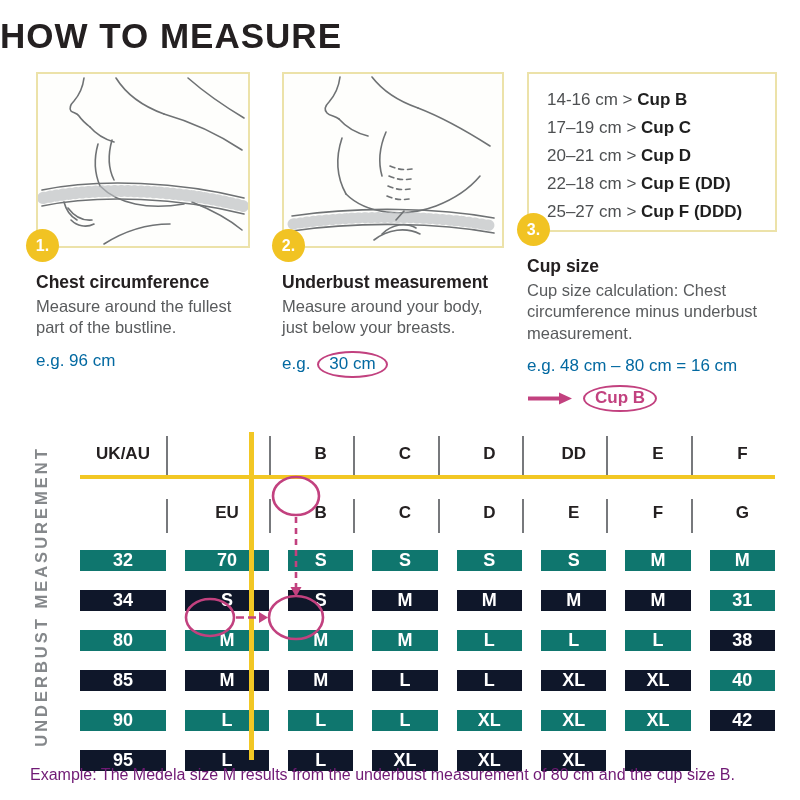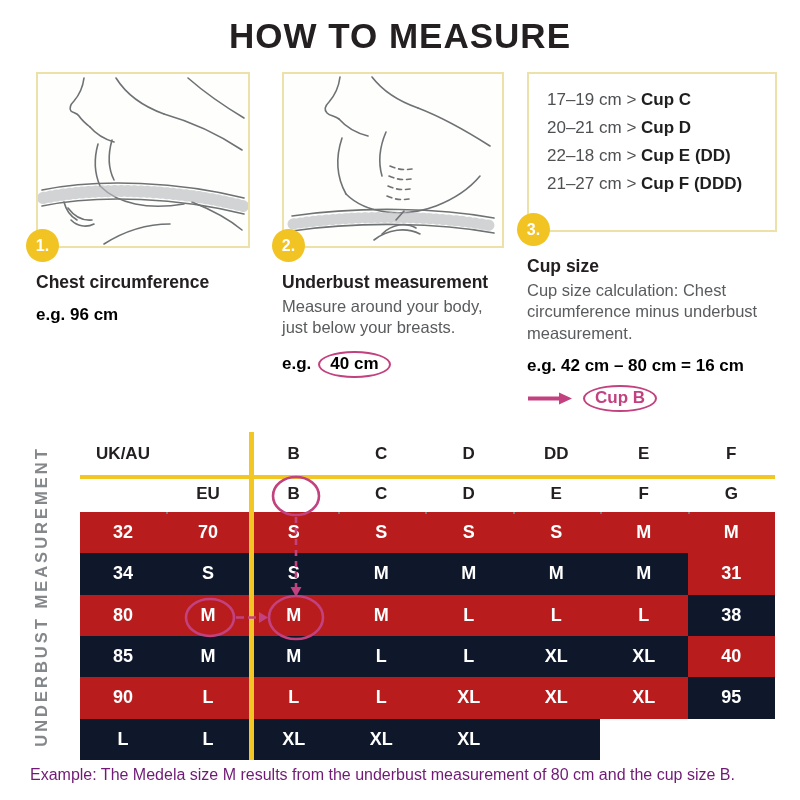--- a/index.html
+++ b/index.html
@@ -1,18 +1,18 @@
 <!DOCTYPE html>
 <html><head>
 <meta charset="utf-8">
 <style>
   html,body{margin:0;padding:0;background:#fff;}
   body{width:800px;height:800px;position:relative;font-family:"Liberation Sans",sans-serif;color:#242021;overflow:hidden;}
 
-  #page-title{position:absolute;top:16px;left:0;width:100%;text-align:center;
+  #page-title{position:absolute;top:16px;left:0;width:100%;
     font-size:35px;font-weight:bold;letter-spacing:1px;color:#242021;}
 
   .step-col{position:absolute;top:72px;}
   #col1{left:36px;width:214px;}
   #col2{left:282px;width:222px;}
   #col3{left:527px;width:250px;}
 
   .illus-box{position:relative;height:176px;border:2px solid #ece2a9;background:#fefefc;box-sizing:border-box;}
   .illus-box svg{width:100%;height:100%;display:block;}
 
@@ -20,40 +20,40 @@
     font-weight:bold;font-size:16px;display:flex;align-items:center;justify-content:center;
     left:-12px;bottom:-16px;z-index:2;}
 
   .cup-box{position:relative;height:160px;border:2px solid #ece2a9;box-sizing:border-box;
     padding:12px 0 0 18px;background:#fff;}
   .cup-line{font-size:17px;line-height:28px;color:#4e5052;white-space:nowrap;}
   .cup-line .cup{font-weight:bold;color:#1f1f1f;}
 
   .step-heading{margin-top:24px;font-size:17.5px;font-weight:bold;color:#242021;}
   .step-desc{margin-top:3px;font-size:16.5px;line-height:1.3;color:#595b5d;}
-  .step-example{margin-top:12px;font-size:17px;font-weight:bold;color:#000000;display:flex;align-items:center;gap:7px;}
+  .step-example{margin-top:12px;font-size:17px;font-weight:normal;color:#0369a1;display:flex;align-items:center;gap:7px;}
   .ellipse-outline{display:inline-block;border:2px solid #c2417f;border-radius:50%;padding:1px 10px 2px;}
   .calc-arrow-row{margin-top:9px;display:flex;align-items:center;gap:10px;font-size:17px;font-weight:bold;color:#c2417f;}
 
   
   #side-label{position:absolute;left:22px;top:432px;width:38px;height:328px;
     display:flex;align-items:center;justify-content:center;}
   #side-label span{transform:rotate(-90deg);white-space:nowrap;font-weight:bold;
     font-size:16.5px;letter-spacing:3px;color:#85888b;}
 
   #table-wrap{position:absolute;left:80px;top:432px;width:695px;height:328px;}
   #size-grid{display:grid;width:100%;height:100%;
     grid-template-columns:86px 84px repeat(6,1fr);
     grid-template-rows:44px 36px repeat(6,1fr);
-    gap:0;background:#fff;}
+    gap:19px;background:#fff;}
   .hcell{position:relative;background:#fff;display:flex;align-items:center;justify-content:center;
     font-weight:bold;font-size:17px;color:#242021;}
   .hcell.div::after{content:"";position:absolute;right:-2px;top:4px;bottom:-2px;width:2px;background:#77797c;}
   .cell{display:flex;align-items:center;justify-content:center;color:#fff;font-weight:bold;font-size:18px;}
-  .row-light{background:#b91c1c;}
+  .row-light{background:#0f766e;}
   .row-dark{background:#0f172a;}
 
   #yellow-h{position:absolute;left:0;right:0;top:43px;height:4px;background:#f2c724;z-index:3;}
   #yellow-v{position:absolute;left:169px;top:0;bottom:0;width:5px;background:#f2c724;z-index:3;}
   #table-annotations{position:absolute;inset:0;z-index:4;pointer-events:none;}
 
   #footer-note{position:absolute;left:30px;top:766px;width:748px;font-size:16px;color:#701a75;}
 </style>
 </head>
 <body>
@@ -76,20 +76,21 @@
       <path d="M3,124 C61,112 140,116 203,132" stroke="#b9bcbe" stroke-width="12" stroke-dasharray="1.5 5" opacity="0.65"></path>
       <path d="M2,116 C60,104 140,108 204,124"></path>
       <path d="M2,132 C60,120 140,124 204,140"></path>
       <path d="M28,134 C34,142 42,147 52,146"></path>
       <path d="M31,146 C37,152 46,154 54,150"></path>
       <path d="M24,128 C26,136 30,142 37,146"></path>
     </svg>
     <div class="badge">1.</div>
   </div>
   <div class="step-heading">Chest circumference</div>
+  <div class="step-desc">Measure around the fullest part of the bustline.</div>
   <div class="step-example">e.g. 96 cm</div>
 </div>
 
 <div class="step-col" id="col2">
   <div class="illus-box">
     <svg viewBox="0 0 206 172" fill="none" stroke="#6f7274" stroke-width="1.6" stroke-linecap="round">
       <path d="M50,3 C49,11 46,20 39,28 C35,32 34,36 37,39 C40,42 45,42 49,45"></path>
       <path d="M49,45 C56,53 66,59 78,62"></path>
       <path d="M82,3 C92,16 108,27 128,34"></path>
       <path d="M128,34 C154,44 178,58 200,72"></path>
@@ -106,51 +107,56 @@
       <path d="M92,160 C102,150 116,148 126,154"></path>
       <path d="M84,166 C98,155 116,153 130,160"></path>
       <path d="M106,146 L114,137"></path>
     </svg>
     <div class="badge">2.</div>
   </div>
   <div class="step-heading">Underbust measurement</div>
   <div class="step-desc">Measure around your body, just below your breasts.</div>
   <div class="step-example">
     <span>e.g.</span>
-    <span class="ellipse-outline">40 cm</span>
+    <span class="ellipse-outline">30 cm</span>
   </div>
 </div>
 
 <div class="step-col" id="col3">
   <div class="cup-box">
     <div class="cup-line">
+      <span>14-16 cm</span>
+      <span>&gt;</span>
+      <span class="cup">Cup B</span>
+    </div>
+    <div class="cup-line">
       <span>17–19 cm</span>
       <span>&gt;</span>
       <span class="cup">Cup C</span>
     </div>
     <div class="cup-line">
       <span>20–21 cm</span>
       <span>&gt;</span>
       <span class="cup">Cup D</span>
     </div>
     <div class="cup-line">
       <span>22–18 cm</span>
       <span>&gt;</span>
       <span class="cup">Cup E (DD)</span>
     </div>
     <div class="cup-line">
-      <span>21–27 cm</span>
+      <span>25–27 cm</span>
       <span>&gt;</span>
       <span class="cup">Cup F (DDD)</span>
     </div>
     <div class="badge">3.</div>
   </div>
   <div class="step-heading">Cup size</div>
   <div class="step-desc">Cup size calculation: Chest circumference minus underbust measurement.</div>
-  <div class="step-example">e.g. 42 cm – 80 cm = 16 cm</div>
+  <div class="step-example">e.g. 48 cm – 80 cm = 16 cm</div>
   <div class="calc-arrow-row">
     <svg width="46" height="15" viewBox="0 0 46 15">
       <line x1="1" y1="7.5" x2="33" y2="7.5" stroke="#c2417f" stroke-width="4"></line>
       <polygon points="32,1.5 45,7.5 32,13.5" fill="#c2417f"></polygon>
     </svg>
     <span class="ellipse-outline">Cup B</span>
   </div>
 </div>
 
 <div id="side-label">
@@ -215,20 +221,21 @@
 
     <div class="cell row-light">40</div>
     <div class="cell row-light">90</div>
     <div class="cell row-light">L</div>
     <div class="cell row-light">L</div>
     <div class="cell row-light">L</div>
     <div class="cell row-light">XL</div>
     <div class="cell row-light">XL</div>
     <div class="cell row-light">XL</div>
 
+    <div class="cell row-dark">42</div>
     <div class="cell row-dark">95</div>
     <div class="cell row-dark">L</div>
     <div class="cell row-dark">L</div>
     <div class="cell row-dark">XL</div>
     <div class="cell row-dark">XL</div>
     <div class="cell row-dark">XL</div>
     <div class="cell row-dark"></div>
   </div>
 
   <div id="yellow-h"></div>

